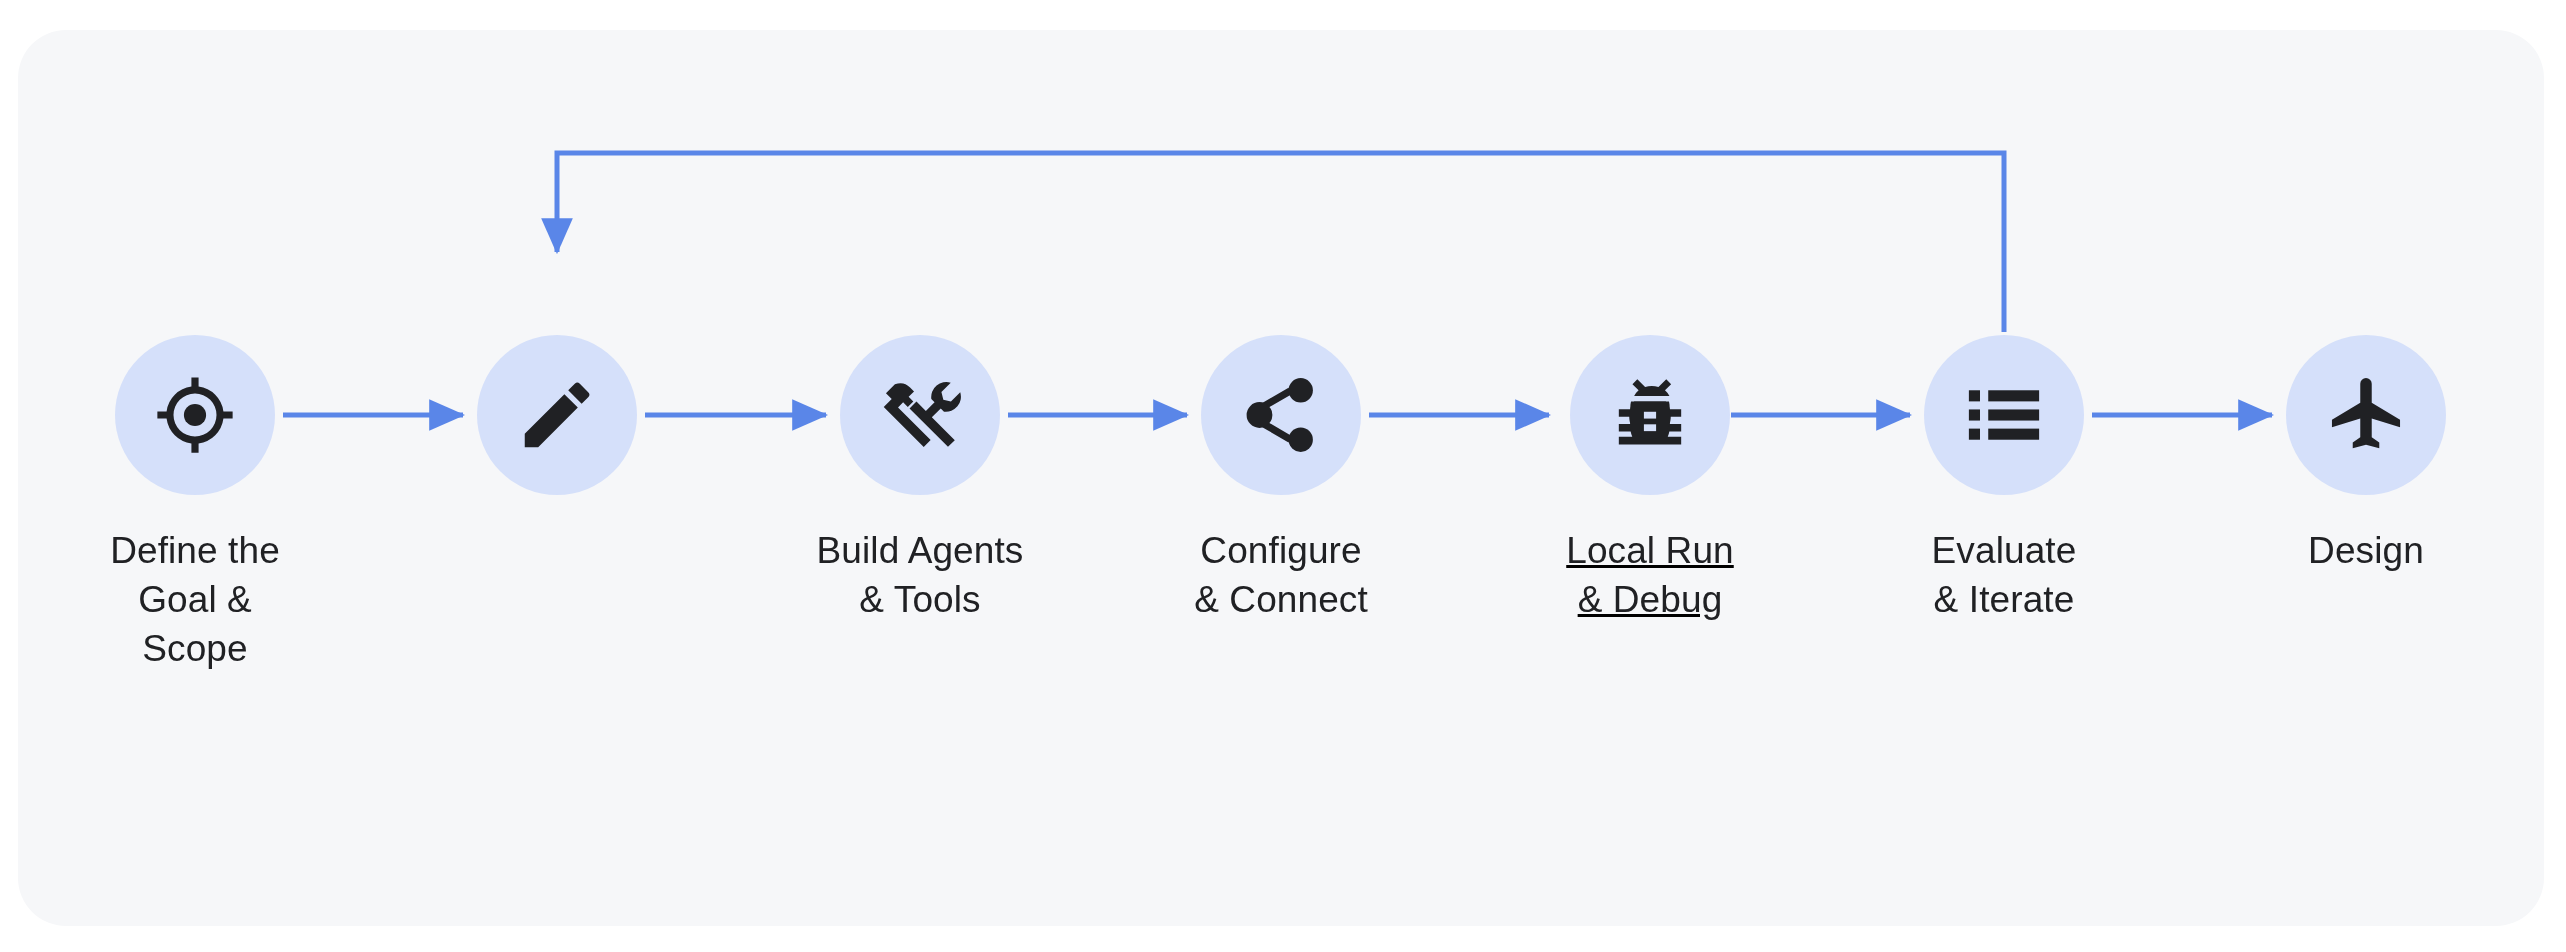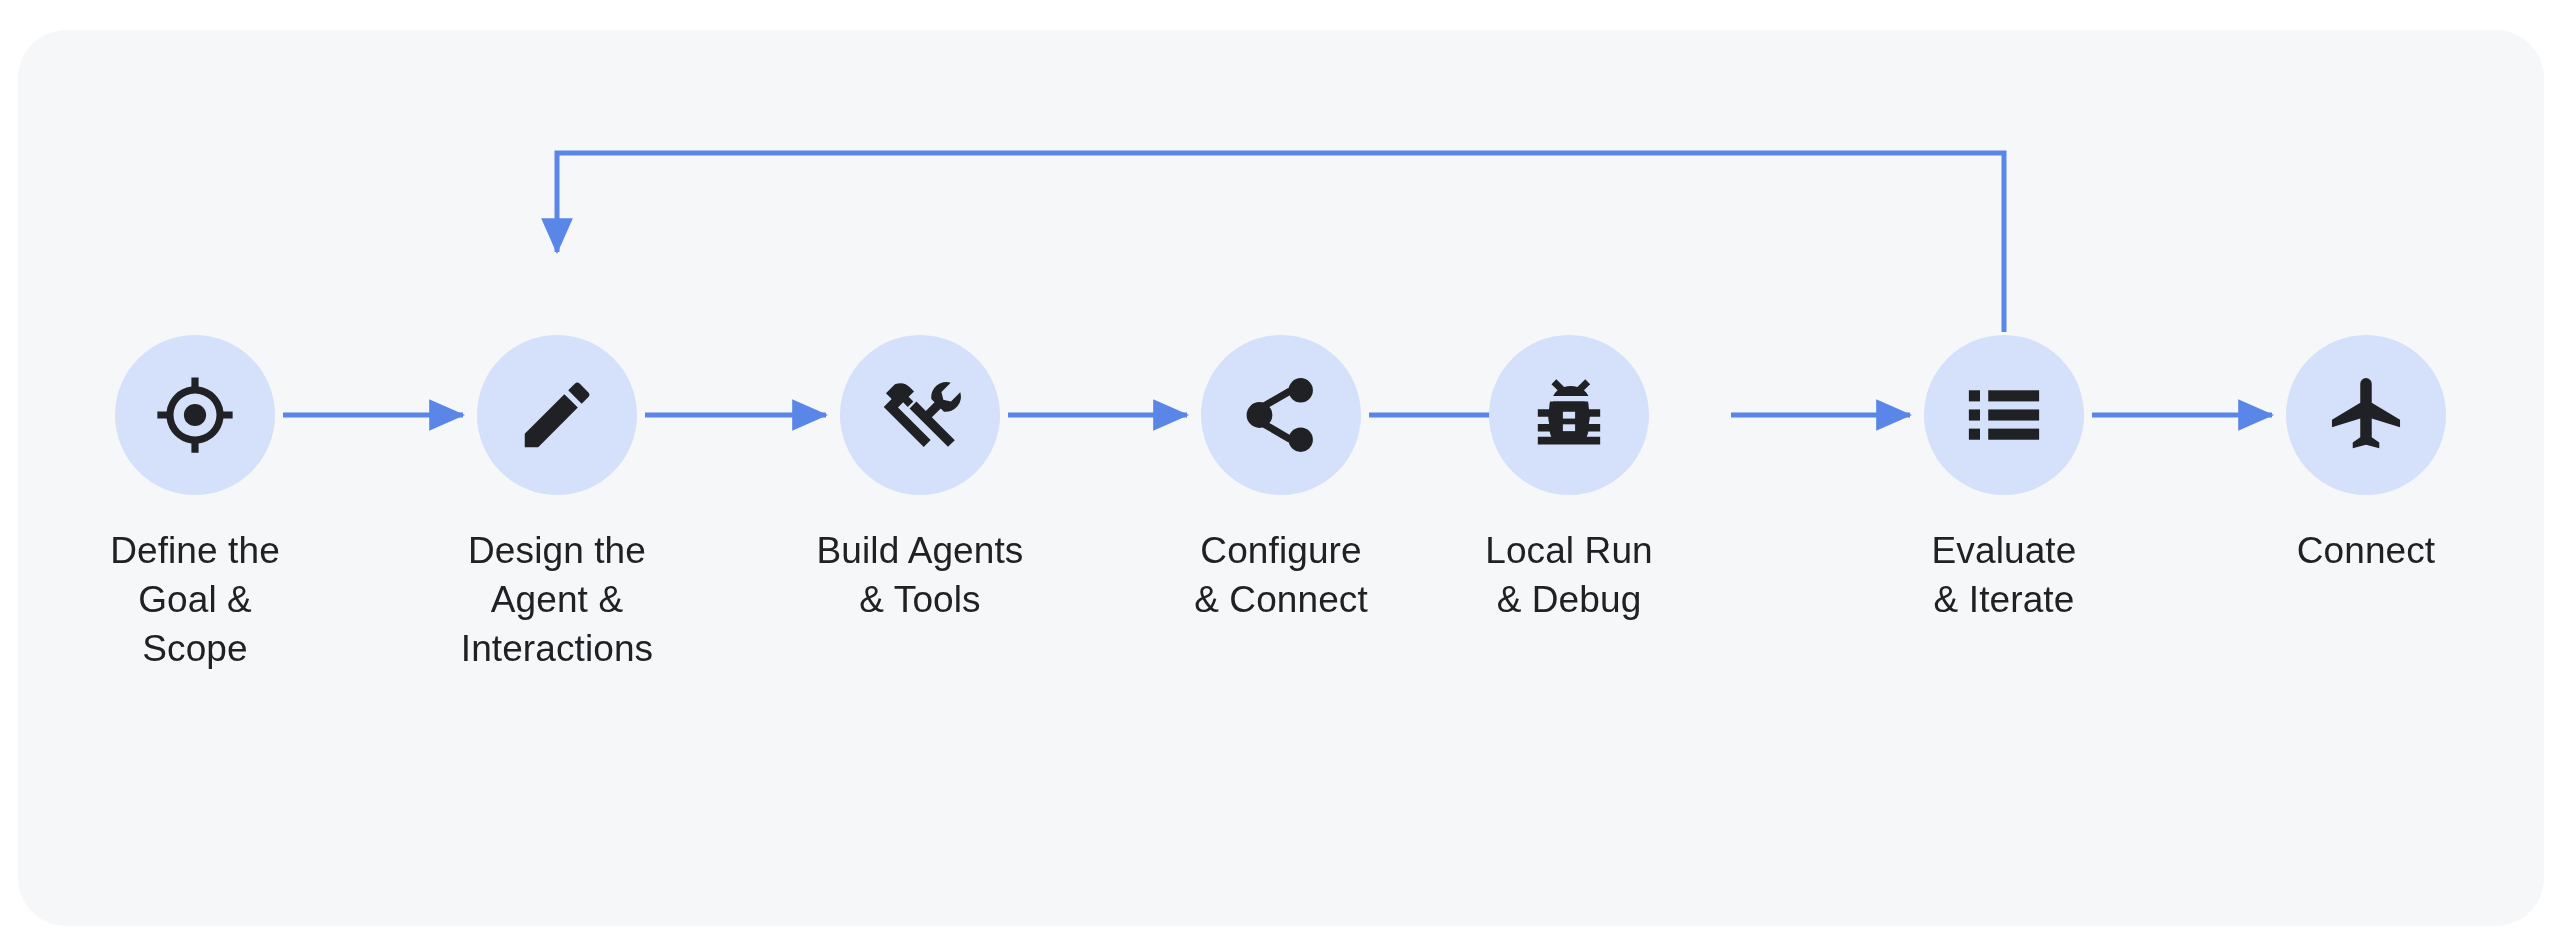--- a/index.html
+++ b/index.html
@@ -130,23 +130,20 @@
 Goal &amp;
 Scope</div>
     </div>
 
     <div class="node" style="left:557px;">
       <div class="circle">
         <svg viewBox="0 0 24 24">
           <path class="icon-fill" d="M3 17.25V21h3.75L17.81 9.94l-3.75-3.75L3 17.25zM20.71 7.04a1 1 0 0 0 0-1.41l-2.34-2.34a1 1 0 0 0-1.41 0l-1.83 1.83 3.75 3.75 1.83-1.83z"></path>
         </svg>
       </div>
-      <div class="node-label">Design the
-Agent &amp;
-Interactions</div>
     </div>
 
     <div class="node" style="left:1281px;">
       <div class="circle">
         <svg viewBox="0 0 24 24">
           <path class="icon-fill" d="M7.4 13.45 15.1 17.9l-1 1.74-7.7-4.45 1-1.74zM14.1 4.4l1 1.74-7.7 4.45-1-1.74L14.1 4.4z"></path>
           <circle class="icon-fill" cx="17.5" cy="5.1" r="3.4"></circle>
           <circle class="icon-fill" cx="6" cy="12" r="3.6"></circle>
           <circle class="icon-fill" cx="17.5" cy="18.9" r="3.4"></circle>
         </svg>
@@ -159,21 +156,21 @@
       <div class="circle">
         <svg viewBox="0 0 24 24">
           <path class="icon-fill" d="M1.88 9.77 4.1 7.55l-1.6-1.6 2.5-2.5a3.9 3.9 0 0 1 4.23.88l1.1 1.1-1.5 1.5 1.3 1.3-1.54 1.54-1.3-1.3-1.42 1.42 9.1 9.1-1.93 1.93L1.88 9.77z"></path>
           <path class="icon-fill" d="M21.71 19.07 15.3 12.66l2.5-2.5.9.9a4.2 4.2 0 0 0 4.53-5.42l-2.6 2.6-2.12-.53-.53-2.12 2.6-2.6a4.2 4.2 0 0 0-5.42 4.53l.9.9-2.43 2.43-2.62-2.62-1.93 1.93 10.73 10.73 1.9-1.82z"></path>
         </svg>
       </div>
       <div class="node-label">Build Agents
 &amp; Tools</div>
     </div>
 
-    <div class="node" style="left:1569px;">
+    <div class="node" style="left:1650px;text-decoration:underline;">
       <div class="circle">
         <svg viewBox="0 0 24 24">
           <path class="icon-fill" d="M8.46 2.04 7.1 3.4l1.72 1.72a5.4 5.4 0 0 0-1.25 1.6h9.86a5.4 5.4 0 0 0-1.25-1.6L17.9 3.4l-1.36-1.36-2.18 2.18a5.6 5.6 0 0 0-3.72 0L8.46 2.04z"></path>
           <path class="icon-fill" d="M6.7 8.2h10.6c.13.54.2 1.12.2 1.75v.45h3.2v2.1h-3.2v2h3.2v2.1h-3.3a7.3 7.3 0 0 1-.45 1.5h3.75v2.1H3.3v-2.1h3.75a7.3 7.3 0 0 1-.45-1.5H3.3v-2.1h3.2v-2H3.3v-2.1h3.2V9.95c0-.63.07-1.21.2-1.75z"></path>
           <rect x="10.2" y="10.2" width="3.6" height="2.2" fill="#d5e0fa"></rect>
           <rect x="10.2" y="14" width="3.6" height="2.2" fill="#d5e0fa"></rect>
           <path class="icon-fill" d="M7.6 8.2h8.8c.9 1 1.4 2.4 1.4 4.1 0 3.6-2.4 6.5-5.8 6.5S6.2 15.9 6.2 12.3c0-1.7.5-3.1 1.4-4.1z"></path>
           <rect x="10.3" y="11.1" width="3.4" height="1.9" fill="#d5e0fa"></rect>
           <rect x="10.3" y="14.6" width="3.4" height="1.9" fill="#d5e0fa"></rect>
         </svg>
@@ -196,17 +193,17 @@
       <div class="node-label">Evaluate
 &amp; Iterate</div>
     </div>
 
     <div class="node" style="left:2366px;">
       <div class="circle">
         <svg viewBox="0 0 24 24">
           <path class="icon-fill" d="M21.5 15.4v-2.1L13.6 8.6V3.3a1.6 1.6 0 1 0-3.2 0v5.3L2.5 13.3v2.1l7.9-2.4v5.2l-2.1 1.5v1.6l3.7-1 3.7 1v-1.6l-2.1-1.5v-5.2l7.9 2.4z"></path>
         </svg>
       </div>
-      <div class="node-label">Connect</div>
+      <div class="node-label">Design</div>
     </div>
 
   </div>
 </div>
 
 </body></html>

